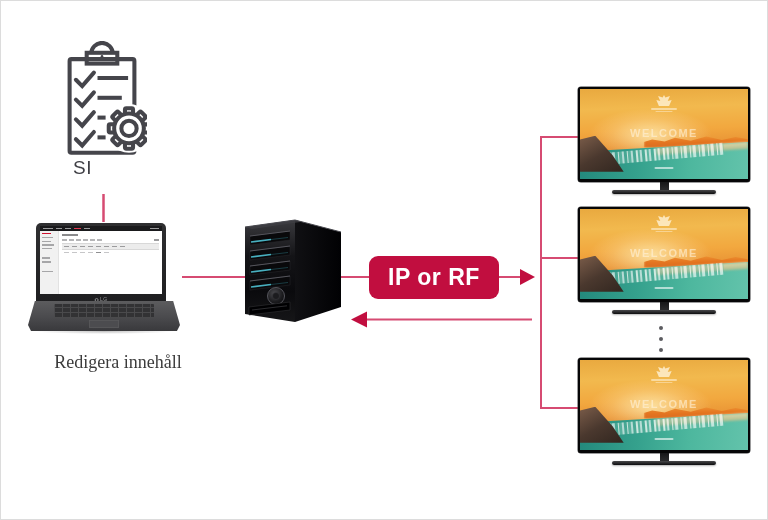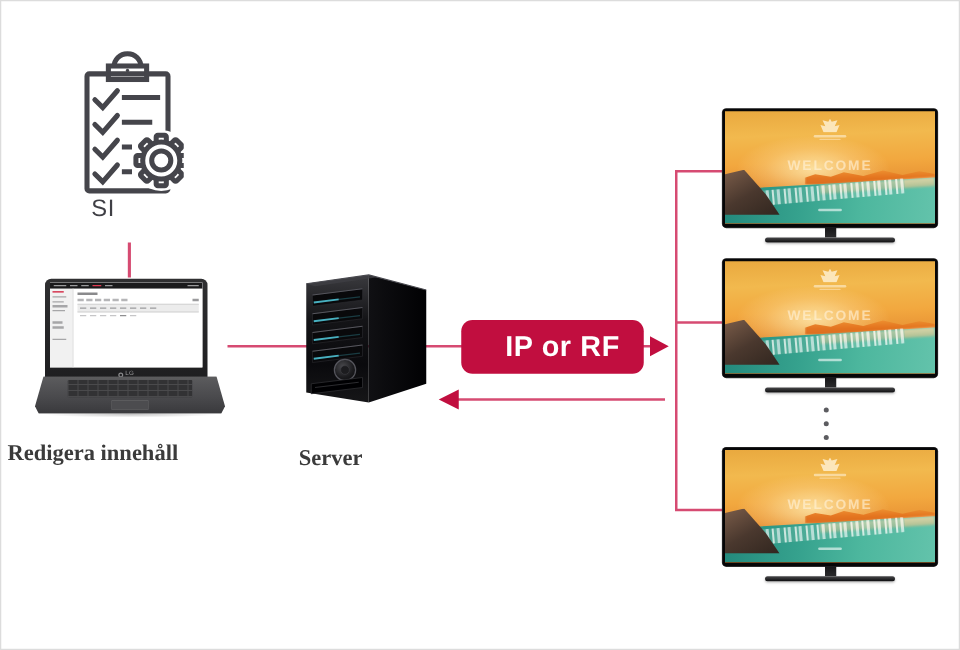--- a/index.html
+++ b/index.html
@@ -47,31 +47,31 @@
            clip-path:polygon(4.5% 0,95.5% 0,100% 80%,98% 100%,2% 100%,0 80%);
            background:linear-gradient(180deg,#5c5c5e,#4a4a4d 55%,#39393c);}
   .lt-kb{position:absolute;left:17%;top:3px;width:66%;height:14px;background:#323234;border-radius:1px;
          background-image:repeating-linear-gradient(90deg,#4a4a4c 0 1px,transparent 1px 8px),
                           repeating-linear-gradient(0deg,#4a4a4c 0 1px,transparent 1px 5px);}
   .lt-tp{position:absolute;left:50%;top:19px;transform:translateX(-50%);width:30px;height:8px;
          background:#4c4c4f;border-radius:1px;box-shadow:inset 0 0 0 .5px #606063;}
   .lt-shadow{position:absolute;left:6px;top:108px;width:140px;height:5px;background:radial-gradient(ellipse,rgba(0,0,0,.22),transparent 70%);}
 
   
-  .caption{font-family:"Liberation Serif",serif;color:#3b3b3b;z-index:2;font-weight:bold;}
+  .caption{font-family:"Liberation Serif",serif;color:#3b3b3b;text-align:center;z-index:2;}
   #laptop-caption{left:5px;top:349px;width:224px;font-size:18px;line-height:25px;}
   #server-label{left:238px;top:355px;width:104px;font-size:18px;}
 
   
   #server{left:237px;top:209px;width:106px;height:132px;z-index:2;}
 
   
   #badge{left:368px;top:255px;width:130px;height:43px;background:#c10e3f;border-radius:9px;
          display:flex;align-items:center;justify-content:center;color:#fff;font-size:23px;
-         font-weight:bold;letter-spacing:.5px;z-index:3;padding-left:16px;}
+         font-weight:bold;letter-spacing:.5px;z-index:3;}
 
   
   .tv{width:172px;z-index:2;}
   .tv-frame{position:relative;width:172px;height:95px;box-sizing:border-box;background:#060607;
             border-radius:3px;padding:2px 2px 3px;box-shadow:0 0 0 .5px #38383a;}
   .tv-screen{position:relative;width:100%;height:100%;overflow:hidden;
      background:linear-gradient(178deg,#e9a93f 0%,#f2b94e 22%,#f2a83f 45%,#ea9636 60%,#df8530 72%,#d87d2c 82%,#cf7428 100%);}
   .sun-glow{position:absolute;left:6%;top:22%;width:72%;height:58%;
      background:radial-gradient(ellipse at 50% 50%,rgba(255,240,185,.8),rgba(255,225,160,.3) 45%,transparent 72%);}
   .ridge{position:absolute;right:0;top:50%;width:62%;height:15%;opacity:.95;filter:blur(1px);
@@ -272,21 +272,20 @@
       <polygon points="12,71 52,66 52,75 12,80" fill="#09090b" stroke="#2a2a2e" stroke-width=".5"></polygon>
       <line x1="12" y1="71" x2="52" y2="66" stroke="#55555c" stroke-width="1"></line>
       <line x1="13" y1="77" x2="33" y2="74.5" stroke="#4fc3d4" stroke-width="1.5" opacity=".9"></line>
       <line x1="33" y1="74.5" x2="50" y2="72.5" stroke="#2a6f7a" stroke-width="1" opacity=".5"></line>
     </g>
     <circle cx="38" cy="86" r="8.5" fill="url(#srvKnob)" stroke="#55555c" stroke-width="1"></circle>
     <circle cx="38" cy="86" r="3.5" fill="#1c1c1f" stroke="#3c3c40" stroke-width=".5"></circle>
     <polygon points="11,97 52,92 52,100 11,105" fill="#000002" stroke="#303034" stroke-width=".6"></polygon>
     <line x1="14" y1="100" x2="49" y2="95.8" stroke="#2c2c30" stroke-width="1"></line>
   </svg>
-  <div id="server-label" class="abs caption">Server</div>
 
   <div id="badge" class="abs">IP or RF</div>
 
   <div id="tv-1" class="abs tv">
     <div class="tv-frame">
       <div class="tv-screen">
         <div class="sun-glow"></div>
         <div class="ridge"></div>
         <div class="sea"></div>
         <div class="sand"></div>

